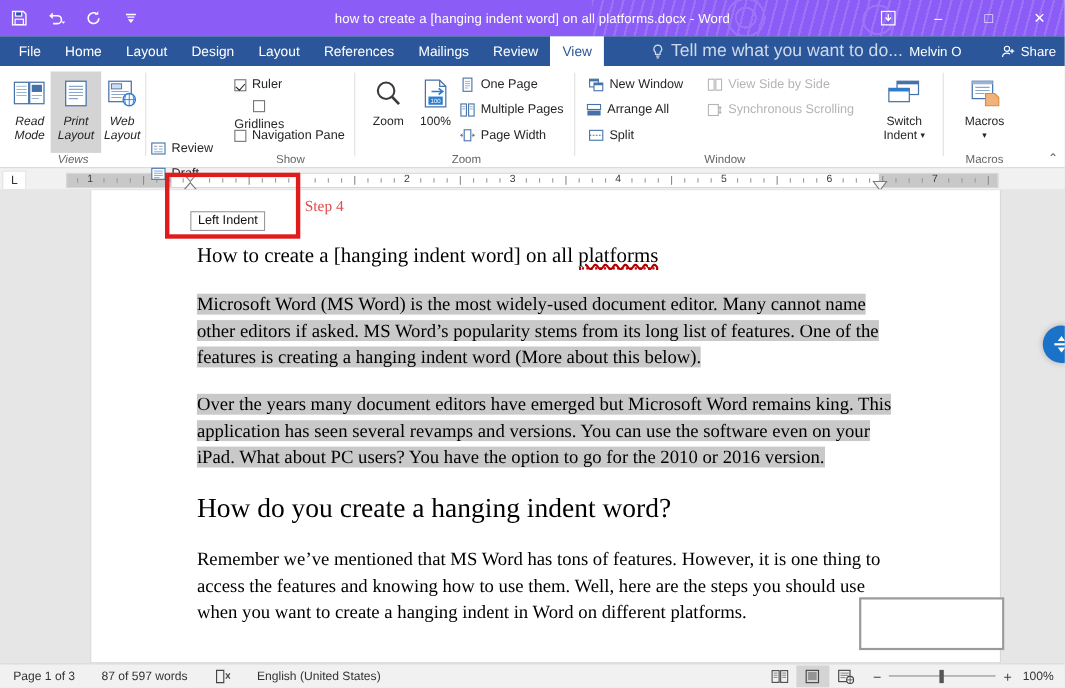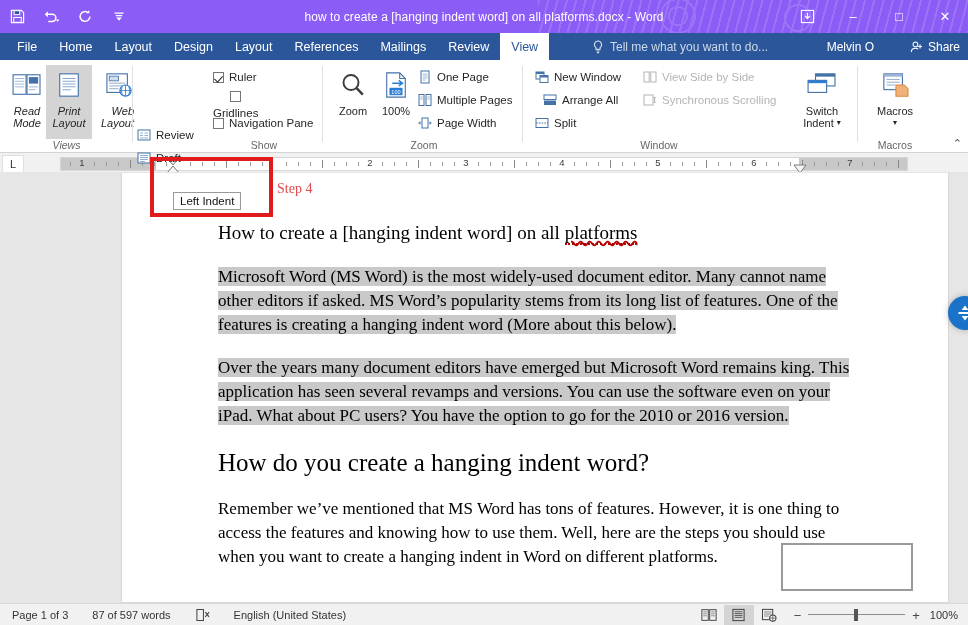--- a/index.html
+++ b/index.html
@@ -52,21 +52,21 @@
   }
   .tabs { display: flex; align-items: flex-end; height: 27px; padding-left: 6px; }
   .tab {
     height: 27px; padding: 0 11px; display: flex; align-items: center;
     color: #ffffff; font-size: 12.5px; white-space: nowrap;
   }
   .tab.active { background: #ffffff; color: #2b579a; }
   .tellme {
     position: absolute; left: 592px; top: 0; height: 27px;
     display: flex; align-items: center; gap: 6px;
-    color: #cdd9ea; font-size: 12px; white-space: nowrap;
+    color: #cdd9ea; font-size: 16px; white-space: nowrap;
   }
   .bulb { width: 12px; height: 14px; }
   .acct {
     position: absolute; right: 94px; top: 0; height: 27px; display: flex; align-items: center;
     color: #ffffff; font-size: 12px; white-space: nowrap;
   }
   .share {
     position: absolute; right: 8px; top: 0; height: 27px; display: flex; align-items: center; gap: 4px;
     color: #ffffff; font-size: 12px; white-space: nowrap;
   }
@@ -143,21 +143,21 @@
   }
   .ind-shape { position: absolute; }
 
   
   .workspace {
     position: absolute; left: 0; top: 172px; width: 968px; height: 431px;
     background: #e6e6e6;
   }
   .page {
     position: absolute; left: 82px; top: 1px; width: 828px; height: 430px;
-    background: #ffffff; border: 1px solid #d8d8d8; border-top: none; margin-left: 39px;
+    background: #ffffff; border: 1px solid #d8d8d8; border-top: none;
   }
   .doc { position: absolute; left: 96px; top: 48px; width: 640px; }
   .p-title {
     font-family: "Liberation Serif", serif;
     font-size: 19px; color: #000000; line-height: 24px; margin-bottom: 20px;
   }
   .p-title .spell {
     border-bottom: 2px dotted #c00000;
     text-decoration: underline wavy #b00000;
   }
@@ -322,21 +322,21 @@
       <div class="bigbtn sel" style="left:46px;">
         <div class="bi">
           <svg width="26" height="26" viewBox="0 0 28 28">
               <rect x="4" y="2" width="20" height="24" fill="#fff" stroke="#4472a8" stroke-width="1.2"></rect>
               <path d="M7 7h14M7 10h14M7 13h14M7 16h14M7 19h9" stroke="#8aa6c9" stroke-width="1.1"></path>
             </svg>
         </div>
         <span>Print</span>
         <span>Layout</span>
       </div>
-      <div class="bigbtn" style="left:88px;align-items:flex-end;">
+      <div class="bigbtn" style="left:88px;">
         <div class="bi">
           <svg width="30" height="26" viewBox="0 0 32 28">
               <rect x="3" y="2" width="22" height="20" fill="#fff" stroke="#4472a8" stroke-width="1.2"></rect>
               <rect x="5.5" y="4.5" width="10" height="5" fill="#d0ddee" stroke="#4472a8" stroke-width=".9"></rect>
               <path d="M5.5 12h17M5.5 15h17M5.5 18h10" stroke="#8aa6c9" stroke-width="1"></path>
               <circle cx="23" cy="20" r="6" fill="#fff" stroke="#2b7cd3" stroke-width="1.3"></circle>
               <path d="M17 20h12M23 14v12M19.4 16a9 9 0 000 8M26.6 16a9 9 0 010 8" fill="none" stroke="#2b7cd3" stroke-width=".9"></path>
             </svg>
         </div>
         <span>Web</span>
@@ -431,21 +431,21 @@
     <div class="rgroup" style="left:525px; width:333px;">
       <div class="smallitem" style="left:10px; top:8px;">
         <svg class="micon" viewBox="0 0 14 14">
             <rect x="1" y="2" width="8" height="7" fill="#fff" stroke="#4472a8" stroke-width="1"></rect>
             <rect x="1" y="2" width="8" height="2" fill="#4472a8"></rect>
             <rect x="5" y="5.5" width="8" height="7" fill="#fff" stroke="#4472a8" stroke-width="1"></rect>
             <rect x="5" y="5.5" width="8" height="2" fill="#4472a8"></rect>
           </svg>
         <span>New Window</span>
       </div>
-      <div class="smallitem" style="left:18px; top:31px;">
+      <div class="smallitem" style="left:8px; top:31px;">
         <svg class="micon" viewBox="0 0 14 14">
             <rect x="1" y="2" width="12" height="4.5" fill="#fff" stroke="#4472a8" stroke-width="1"></rect>
             <rect x="1" y="7.5" width="12" height="4.5" fill="#4472a8"></rect>
           </svg>
         <span>Arrange All</span>
       </div>
       <div class="smallitem" style="left:10px; top:54px;">
         <svg class="micon" viewBox="0 0 14 14">
             <rect x="1" y="2.5" width="12" height="9" fill="#fff" stroke="#4472a8" stroke-width="1"></rect>
             <path d="M1 7h12" stroke="#4472a8" stroke-width="1" stroke-dasharray="1.6 1.2"></path>

